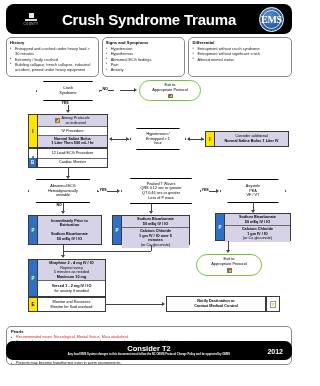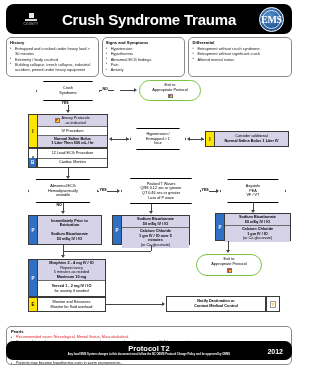--- a/index.html
+++ b/index.html
@@ -494,18 +494,18 @@
       <li class="red">Recommended exam:  Neurological, Mental Status, Musculoskeletal</li>
       <li>Scene safety is of paramount importance as typical scenes pose hazards to rescuers.  Call for appropriate resources.</li>
       <li>Avoid Ringers Lactate IV Solution due to potassium and potential worsening hyperkalemia.</li>
       <li>Crush injury is very painful.  Contact Medical Control if additional pain medication needed.</li>
       <li>ECG changes with Hyperkalemia include those in protocol but may also be a bizarre, wide complex rhythm.</li>
       <li>Patients may become hypothermic even in warm environments.</li>
     </ul>
   </div>
 
   <div class="footer">
-    <div class="footer-title">Protocol T2</div>
+    <div class="footer-title">Consider T2</div>
     <div class="footer-sub">Any local EMS System changes to this document must follow the NC OEMS Protocol Change Policy and be approved by OEMS</div>
     <div class="footer-year">2012</div>
   </div>
 
 </div>
 
 </body></html>

